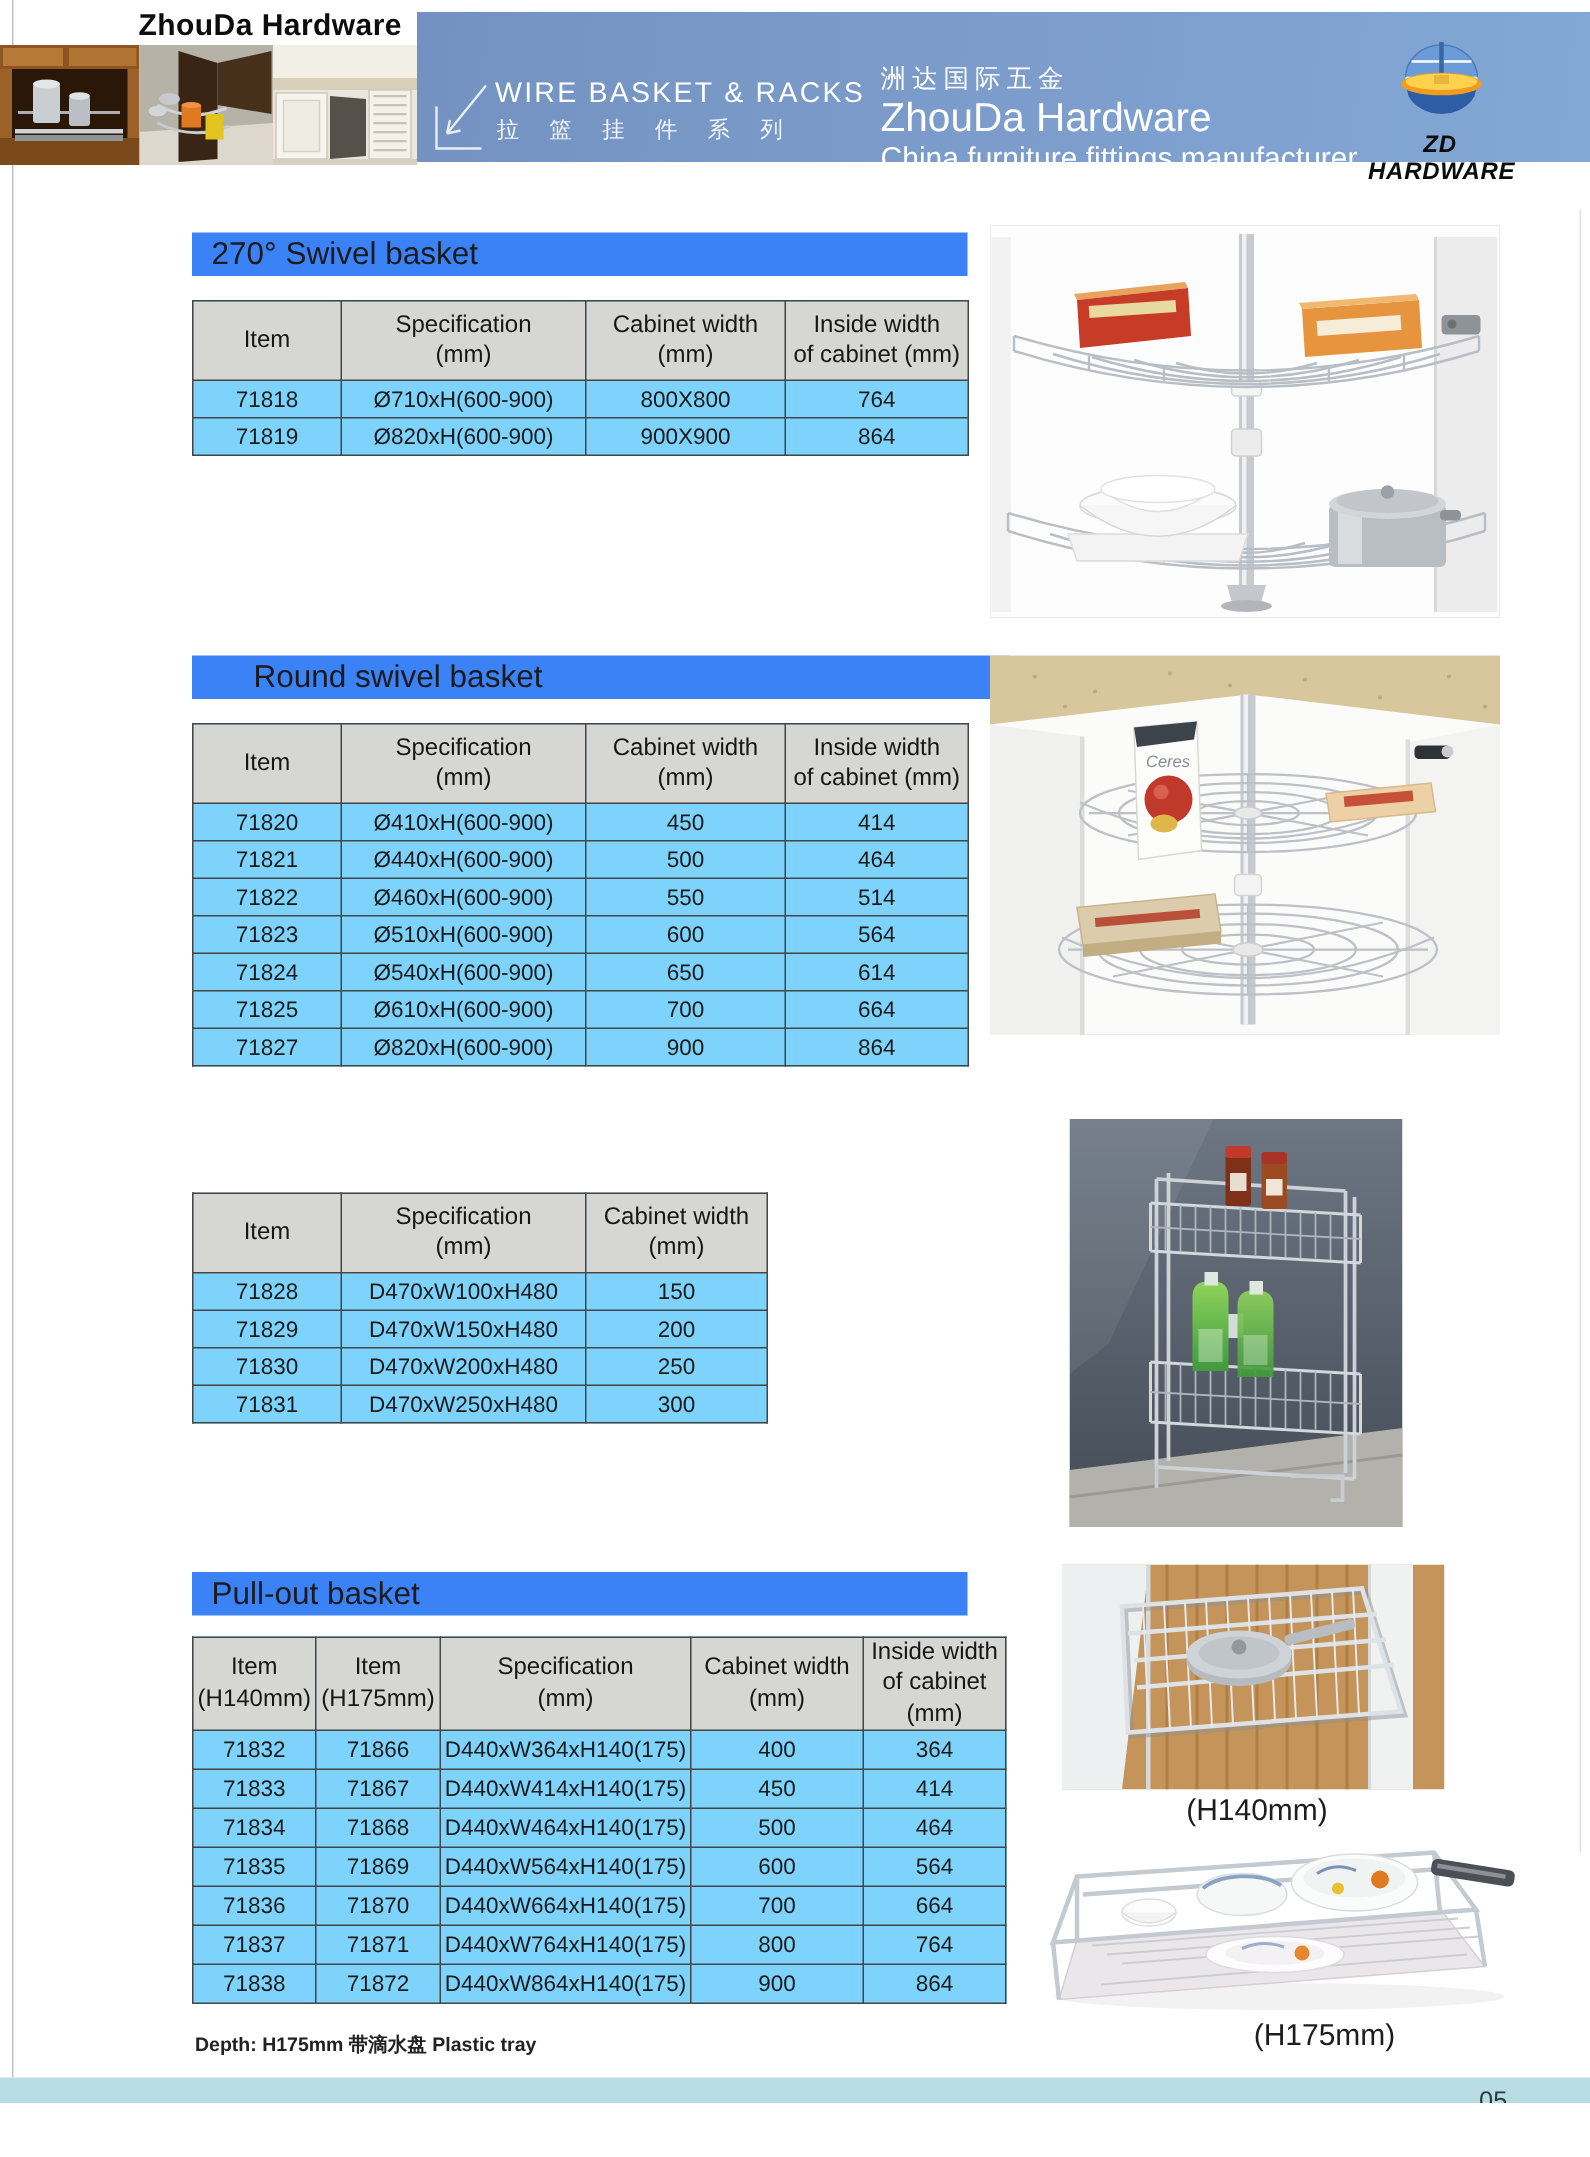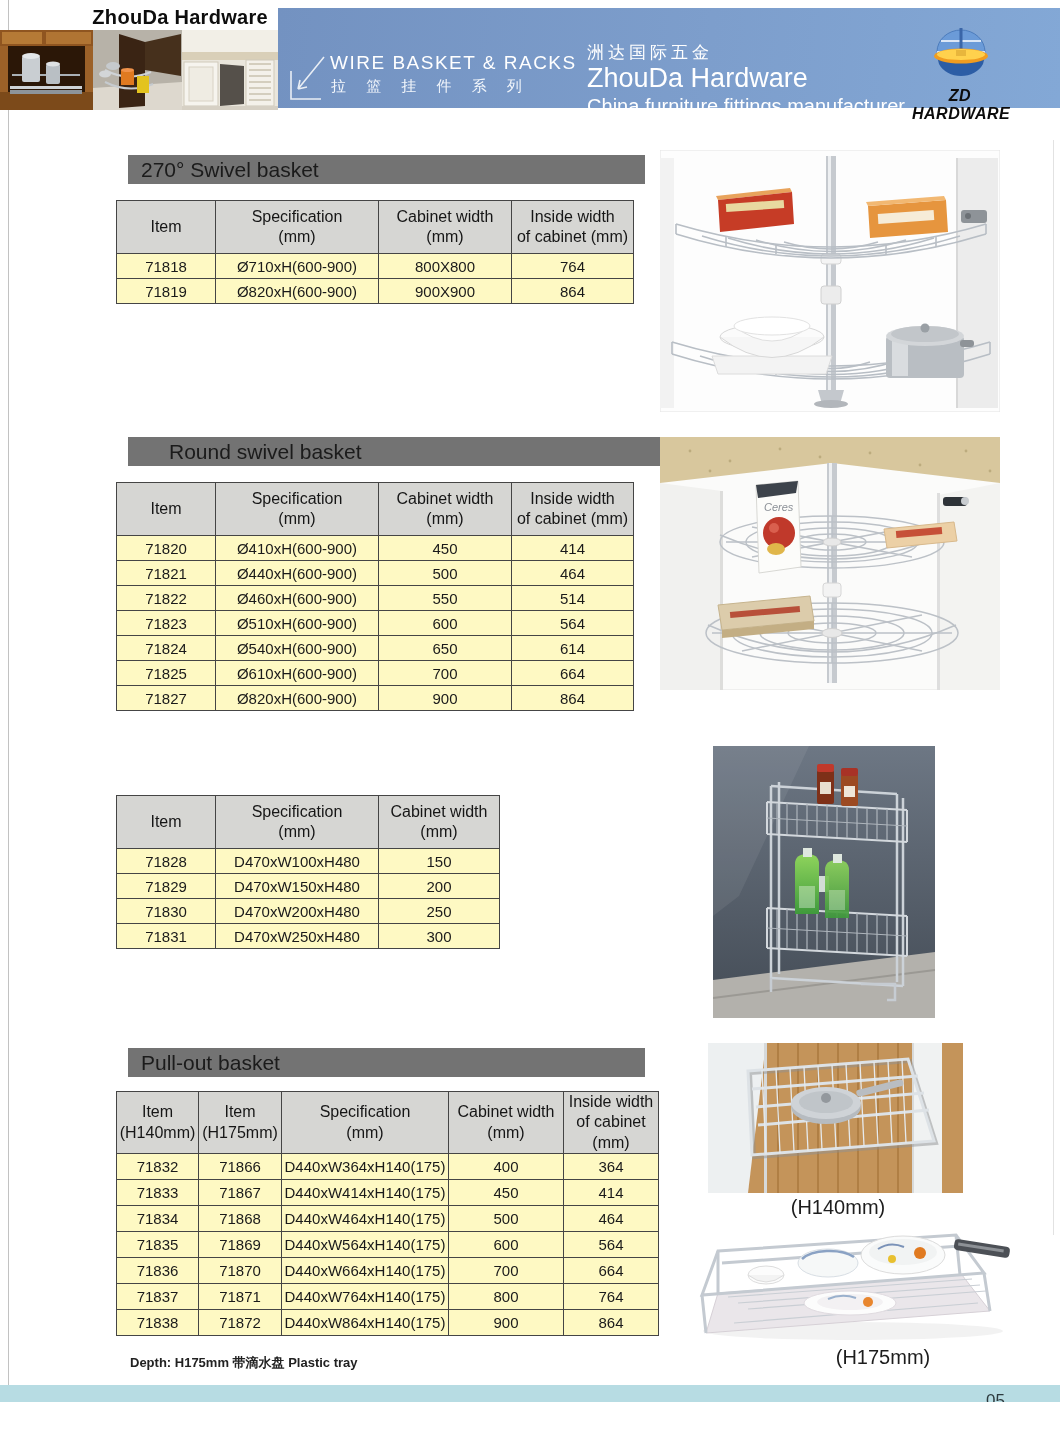--- a/index.html
+++ b/index.html
@@ -21,25 +21,25 @@
   .banner-title-en{position:absolute;left:52px;top:44px;font-size:19px;color:#ffffff;letter-spacing:1.5px;}
   .banner-title-zh{position:absolute;left:53px;top:69px;font-size:15px;color:#f2f6fb;letter-spacing:8px;}
   .company{position:absolute;right:155px;top:20px;text-align:left;color:#ffffff;line-height:1.15;margin-top:15px;}
   .company .zh{font-size:17px;letter-spacing:4px;}
   .company .en{font-size:27px;}
   .company .tagline{font-size:20px;margin-top:1px;}
   .logo{position:absolute;right:52px;top:18px;width:96px;text-align:center;}
   .logo-text{font-size:16px;font-weight:bold;font-style:italic;color:#0c0c0c;margin-top:1px;letter-spacing:.5px;}
 
   
-  .band{position:absolute;left:128px;width:517px;height:29px;background:#737373;}
+  .band{position:absolute;left:128px;width:517px;height:29px;background:#3b82f6;}
   .band span{display:inline-block;padding-left:13px;line-height:29px;font-size:21px;color:#1b1b1b;}
 
   
-  table.tbl{border-collapse:collapse;table-layout:fixed;position:absolute;left:116px;background:#fef9c3;}
+  table.tbl{border-collapse:collapse;table-layout:fixed;position:absolute;left:128px;background:#7dd3fc;}
   .tbl th,.tbl td{border:1px solid #454545;text-align:center;vertical-align:middle;padding:0 2px;}
   .tbl th{background:#d6d6d3;font-weight:normal;font-size:16px;color:#161616;
           white-space:pre-line;line-height:1.28;height:52px;}
   .tbl td{font-size:15px;color:#1a1a1a;height:24px;}
   #t4 td{height:25px;}
   .item-link{color:#2e81b8;}
   #t1{top:200px;width:518px;} #t2{top:482px;width:518px;}
   #t3{top:795px;width:384px;} #t4{top:1091px;width:543px;}
   #t1 th:nth-child(1),#t2 th:nth-child(1){width:94px;}
   #t1 th:nth-child(2),#t2 th:nth-child(2){width:158px;}

